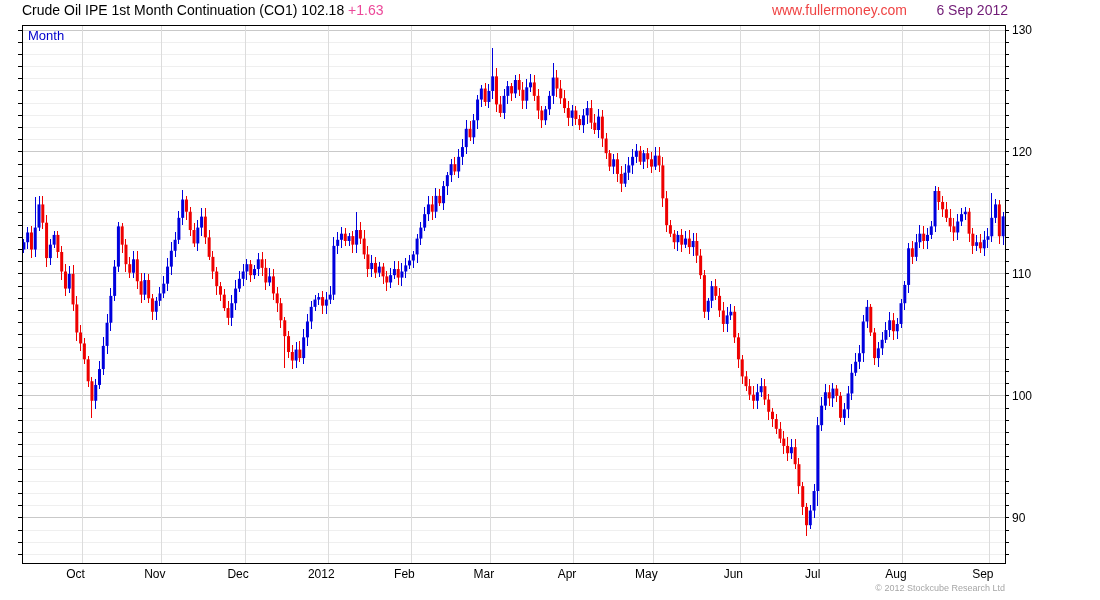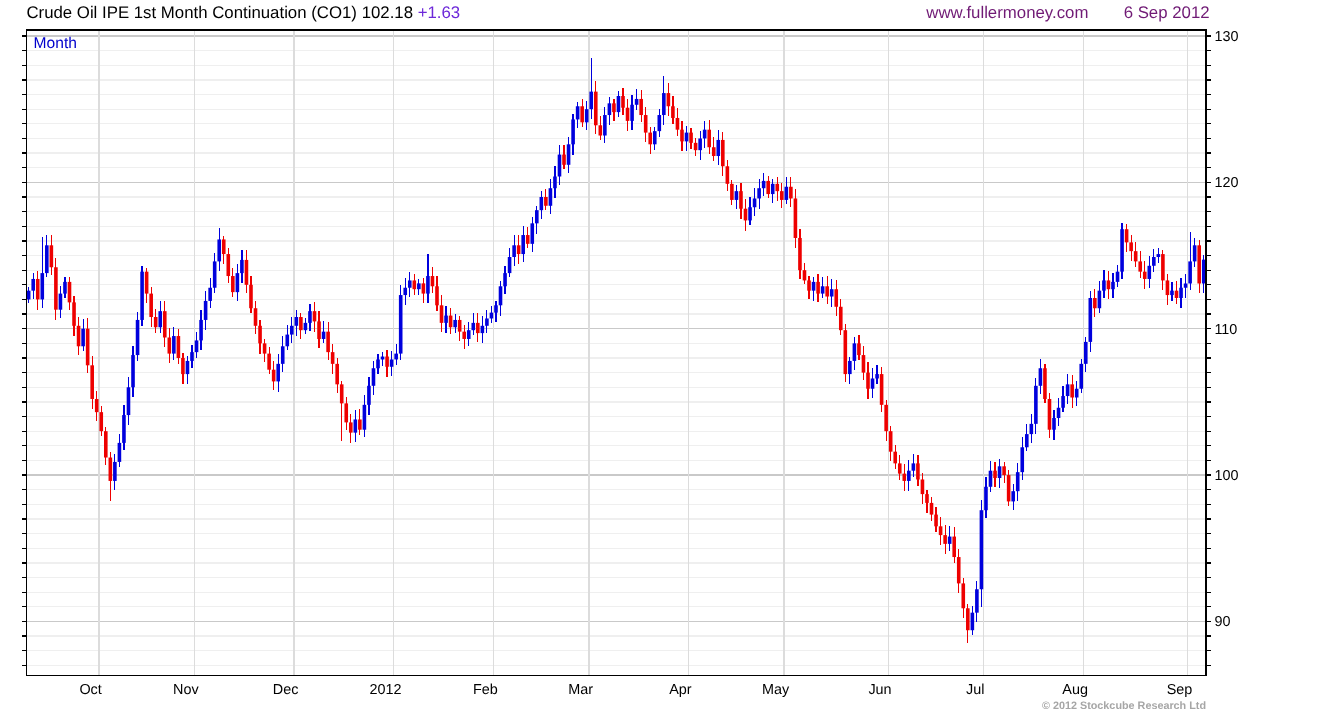--- a/index.html
+++ b/index.html
@@ -1,34 +1,34 @@
 <!DOCTYPE html>
 <html><head>
 <meta charset="utf-8">
 <style>
   html,body{margin:0;padding:0;background:#ffffff;}
   #stage{position:relative;width:1100px;height:600px;background:#ffffff;
          font-family:"Liberation Sans",sans-serif;overflow:hidden;}
   #title{position:absolute;left:22px;top:2px;font-size:14px;color:#000;white-space:nowrap;}
   #title .chg{color:#0000cc;}
-  #website{position:absolute;top:2px;right:193px;font-size:14px;color:#701a75;margin-left:40px;}
+  #website{position:absolute;top:2px;right:193px;font-size:14px;color:#ef4444;margin-left:40px;}
   #date{position:absolute;top:2px;right:92px;font-size:14px;color:#701a75;}
   #daily{position:absolute;left:28px;top:28px;font-size:13px;color:#0000cc;}
   #copyright{position:absolute;right:95px;top:583px;font-size:9px;color:#a6a6a6;}
   svg text{font-family:"Liberation Sans",sans-serif;}
 </style>
 </head>
 <body>
 
 <div id="stage">
 
   <div id="title">
     <span>Crude Oil IPE 1st Month Continuation (CO1)</span>
     <span>102.18</span>
-    <span class="chg" style="color: #6d28d9; margin-top: 48px;">+1.63</span>
+    <span class="chg" style="color: #ec4899; margin-top: 48px;">+1.63</span>
   </div>
 
   <div id="website">www.fullermoney.com</div>
   <div id="date">6 Sep 2012</div>
 
   <svg id="plot" width="1100" height="600" viewBox="0 0 1100 600" style="position:absolute;left:0;top:0;">
       <line x1="22" y1="554.4622534572659" x2="1005" y2="554.4622534572659" stroke="#efefef" stroke-width="1" shape-rendering="crispEdges"></line>
       <line x1="22" y1="542.2654726819314" x2="1005" y2="542.2654726819314" stroke="#efefef" stroke-width="1" shape-rendering="crispEdges"></line>
       <line x1="22" y1="530.0686919065971" x2="1005" y2="530.0686919065971" stroke="#efefef" stroke-width="1" shape-rendering="crispEdges"></line>
       <line x1="22" y1="505.67513035592833" x2="1005" y2="505.67513035592833" stroke="#efefef" stroke-width="1" shape-rendering="crispEdges"></line>
@@ -706,15 +706,15 @@
       <text x="483.8153846153846" y="578" font-size="12px" text-anchor="middle" fill="#000000">Mar</text>
       <text x="566.9923076923077" y="578" font-size="12px" text-anchor="middle" fill="#000000">Apr</text>
       <text x="646.3884615384616" y="578" font-size="12px" text-anchor="middle" fill="#000000">May</text>
       <text x="733.3461538461538" y="578" font-size="12px" text-anchor="middle" fill="#000000">Jun</text>
       <text x="812.7423076923077" y="578" font-size="12px" text-anchor="middle" fill="#000000">Jul</text>
       <text x="895.9192307692307" y="578" font-size="12px" text-anchor="middle" fill="#000000">Aug</text>
       <text x="982.876923076923" y="578" font-size="12px" text-anchor="middle" fill="#000000">Sep</text>
     </svg>
 
   <div id="daily" style="color: rgb(0, 0, 204);">Month</div>
-  <div id="copyright" style="color: rgb(166, 166, 166); font-weight: bold;">© 2012 Stockcube Research Ltd</div>
+  <div id="copyright" style="color: rgb(166, 166, 166);">© 2012 Stockcube Research Ltd</div>
 
 </div>
 
 </body></html>

